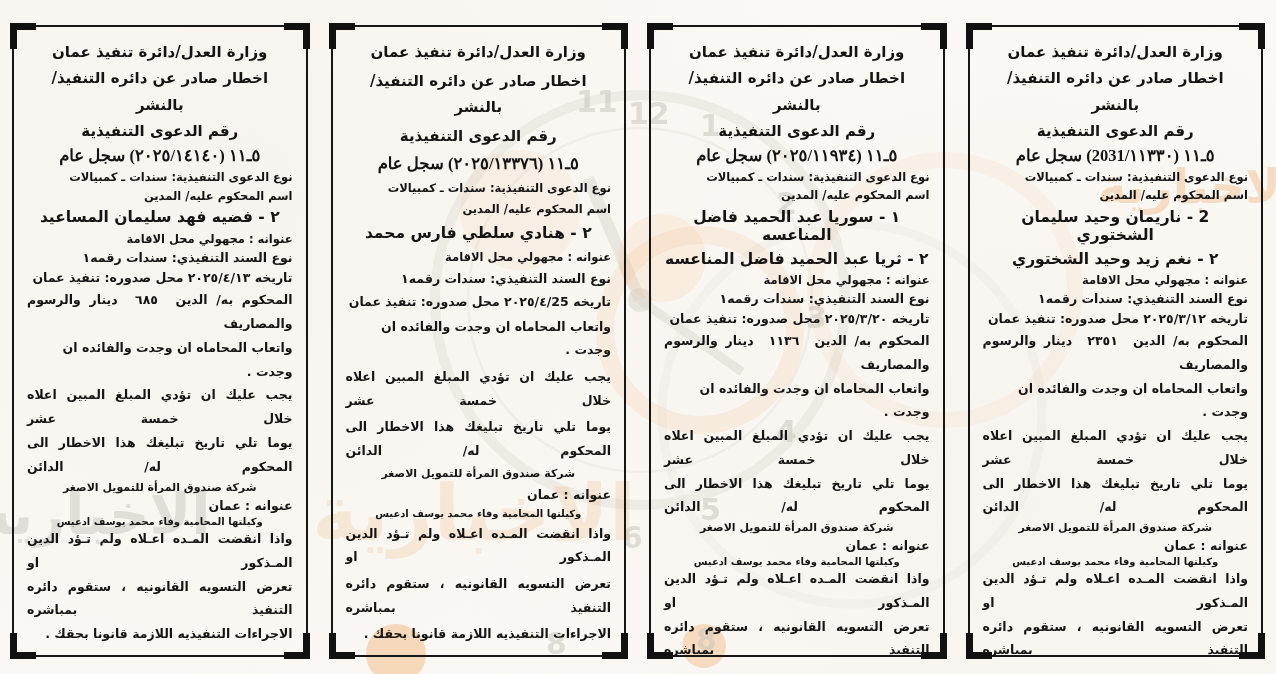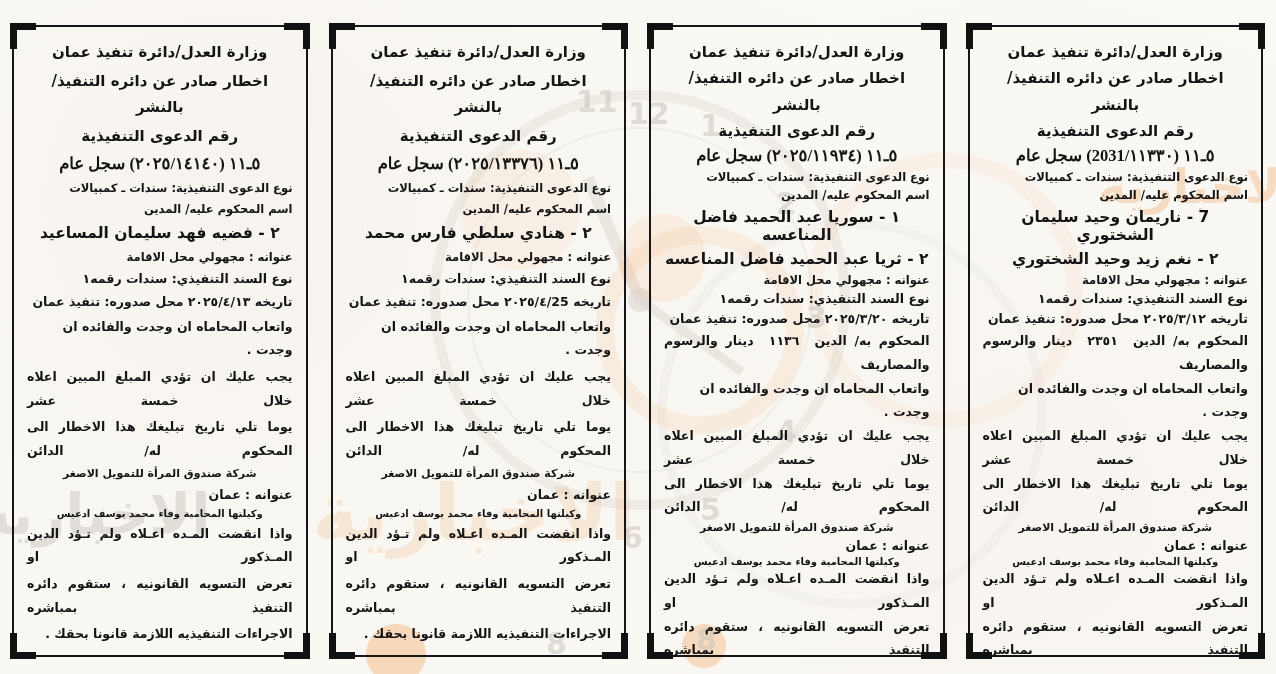--- a/index.html
+++ b/index.html
@@ -94,21 +94,21 @@
     <i class="cr tr"></i>
     <i class="cr bl"></i>
     <i class="cr br"></i>
 
     <p class="h">وزارة العدل/دائرة تنفيذ عمان</p>
     <p class="h">اخطار صادر عن دائره التنفيذ/ بالنشر</p>
     <p class="h">رقم الدعوى التنفيذية</p>
     <p class="case">٥ـ١١ (2031/١١٣٣٠) سجل عام</p>
     <p class="meta">نوع الدعوى التنفيذية: سندات ـ كمبيالات</p>
     <p class="meta">اسم المحكوم عليه/ المدين</p>
-    <p class="name">7 - ناريمان وحيد سليمان الشختوري</p>
+    <p class="name">2 - ناريمان وحيد سليمان الشختوري</p>
     <p class="name">٢ - نغم زيد وحيد الشختوري</p>
     <p class="meta">عنوانه : مجهولي محل الاقامة</p>
     <p class="meta m2">نوع السند التنفيذي: سندات رقمه١</p>
     <p class="meta m2">تاريخه ٢٠٢٥/٣/١٢ محل صدوره: تنفيذ عمان</p>
     <p class="body j">المحكوم به/ الدين &nbsp;٢٣٥١&nbsp; دينار والرسوم والمصاريف</p>
     <p class="body">واتعاب المحاماه ان وجدت والفائده ان وجدت .</p>
     <p class="body j">يجب عليك ان تؤدي المبلغ المبين اعلاه خلال خمسة عشر</p>
     <p class="body j">يوما تلي تاريخ تبليغك هذا الاخطار الى المحكوم له/ الدائن</p>
     <p class="creditor">شركة صندوق المرأة للتمويل الاصغر</p>
     <p class="meta m2">عنوانه : عمان</p>
@@ -184,20 +184,21 @@
     <p class="h">وزارة العدل/دائرة تنفيذ عمان</p>
     <p class="h">اخطار صادر عن دائره التنفيذ/ بالنشر</p>
     <p class="h">رقم الدعوى التنفيذية</p>
     <p class="case">٥ـ١١ (٢٠٢٥/١٤١٤٠) سجل عام</p>
     <p class="meta">نوع الدعوى التنفيذية: سندات ـ كمبيالات</p>
     <p class="meta">اسم المحكوم عليه/ المدين</p>
     <p class="name">٢ - فضيه فهد سليمان المساعيد</p>
     <p class="meta">عنوانه : مجهولي محل الاقامة</p>
     <p class="meta m2">نوع السند التنفيذي: سندات رقمه١</p>
     <p class="meta m2">تاريخه ٢٠٢٥/٤/١٣ محل صدوره: تنفيذ عمان</p>
+    <p class="body j">المحكوم به/ الدين &nbsp;٦٨٥&nbsp; دينار والرسوم والمصاريف</p>
     <p class="body">واتعاب المحاماه ان وجدت والفائده ان وجدت .</p>
     <p class="body j">يجب عليك ان تؤدي المبلغ المبين اعلاه خلال خمسة عشر</p>
     <p class="body j">يوما تلي تاريخ تبليغك هذا الاخطار الى المحكوم له/ الدائن</p>
     <p class="creditor">شركة صندوق المرأة للتمويل الاصغر</p>
     <p class="meta m2">عنوانه : عمان</p>
     <p class="agent">وكيلتها المحامية وفاء محمد يوسف ادعيس</p>
     <p class="body j">واذا انقضت المـده اعـلاه ولم تـؤد الدين المـذكور او</p>
     <p class="body j">تعرض التسويه القانونيه ، ستقوم دائره التنفيذ بمباشره</p>
     <p class="body">الاجراءات التنفيذيه اللازمة قانونا بحقك .</p>
 

